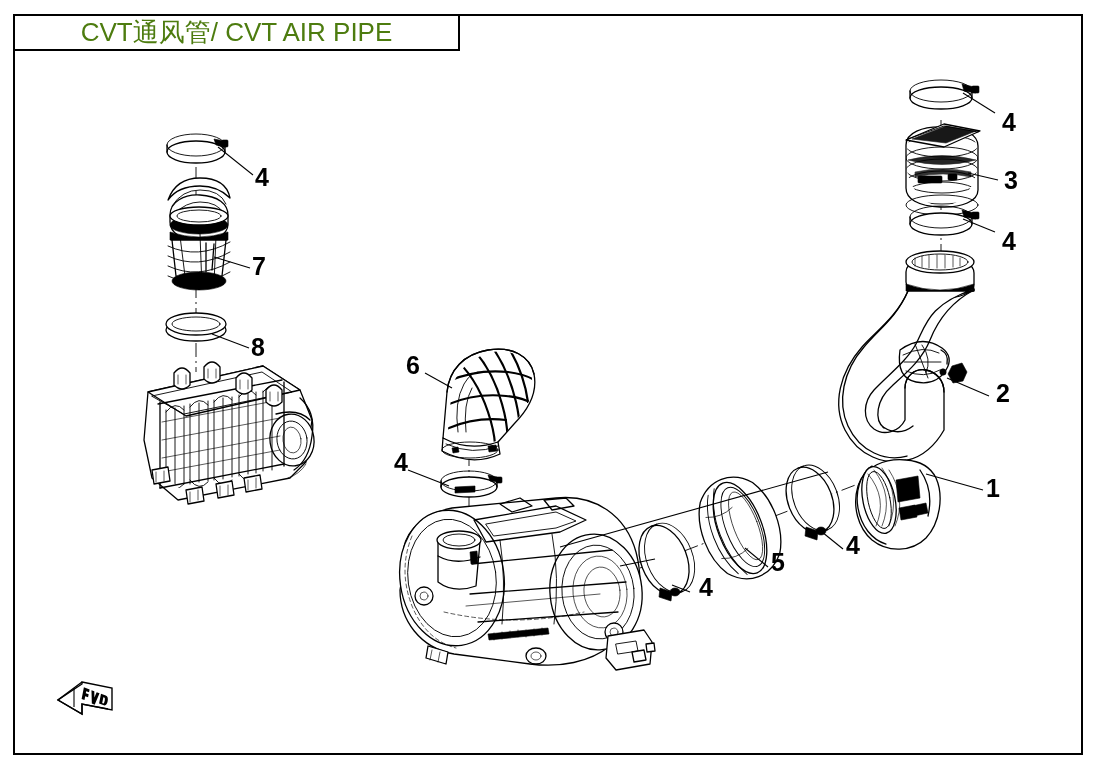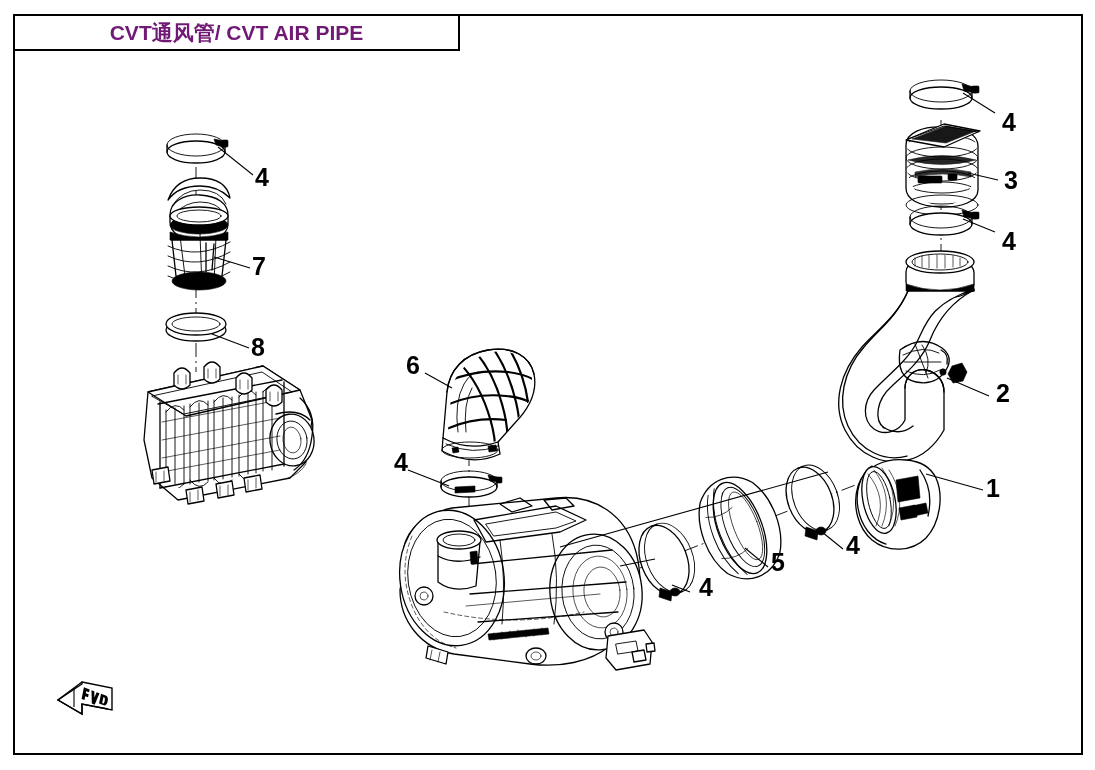--- a/index.html
+++ b/index.html
@@ -4,21 +4,21 @@
 <style>
   html,body{margin:0;padding:0;background:#ffffff;}
   body{width:1095px;height:770px;position:relative;overflow:hidden;
        font-family:"Liberation Sans","DejaVu Sans",sans-serif;}
   #stage{position:absolute;left:0;top:0;width:1095px;height:770px;background:#fff;}
   .frame{position:absolute;left:13px;top:14px;width:1070px;height:741px;
          border:2px solid #000;box-sizing:border-box;}
   .title-box{position:absolute;left:13px;top:14px;width:447px;height:37px;
              border:2px solid #000;box-sizing:border-box;background:#fff;
              display:flex;align-items:center;justify-content:center;}
-  .title-text{font-size:21px;font-weight:bold;color:#701a75;letter-spacing:0px;
+  .title-text{font-size:26px;font-weight:normal;color:#4d7c0f;letter-spacing:0px;
               white-space:nowrap;font-family:"Liberation Sans","DejaVu Sans",sans-serif;}
   .callout{position:absolute;font-size:25px;font-weight:bold;color:#000;
            font-family:"Liberation Sans","DejaVu Sans",sans-serif;line-height:1;}
   svg.art{position:absolute;left:0;top:0;width:1095px;height:770px;}
 </style>
 </head>
 <body>
 
 <div id="stage">
 

